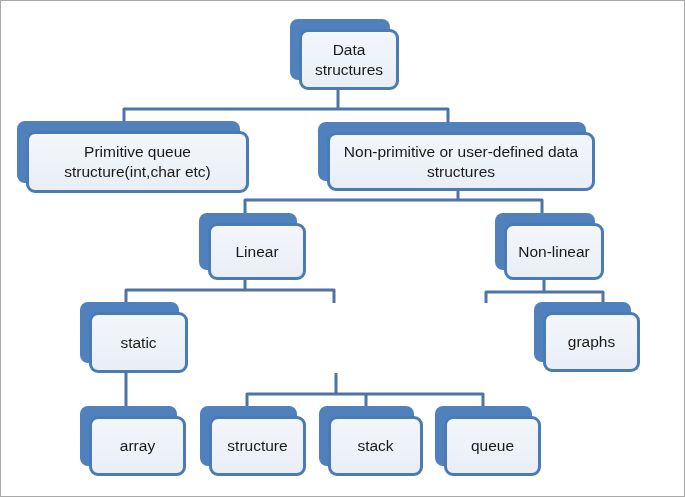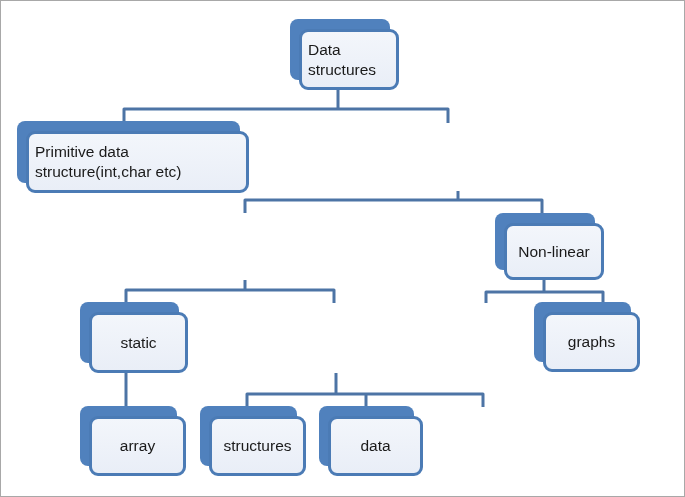--- a/index.html
+++ b/index.html
@@ -36,21 +36,21 @@
   }
   .node .box{
     position:absolute;
     left:0;top:0;right:0;bottom:0;
     background:linear-gradient(180deg,#f3f6fb 0%,#e9eef7 100%);
     border:3px solid #4b7bb5;
     border-radius:9px;
     display:flex;
     align-items:center;
     justify-content:center;
-    text-align:left;
+    text-align:center;
     font-size:15.5px;
     line-height:1.28;
     color:#1a1a1a;
     padding:2px 6px;
     box-sizing:border-box;
   }
 </style>
 </head>
 <body>
 
@@ -74,25 +74,37 @@
   <div class="node" style="left:298px;top:28px;width:100px;height:61px">
     <div class="shadow"></div>
     <div class="box">
       <span>Data structures</span>
     </div>
   </div>
 
   <div class="node" style="left:25px;top:130px;width:223px;height:62px">
     <div class="shadow"></div>
     <div class="box">
-      <span>Primitive data structure(int,char etc)</span>
+      <span>Primitive queue structure(int,char etc)</span>
     </div>
   </div>
 
+  <div class="node" style="left:326px;top:131px;width:268px;height:59px">
+    <div class="shadow"></div>
+    <div class="box">
+      <span>Non-primitive or user-defined data structures</span>
+    </div>
+  </div>
 
+  <div class="node" style="left:207px;top:222px;width:98px;height:57px">
+    <div class="shadow"></div>
+    <div class="box">
+      <span>Linear</span>
+    </div>
+  </div>
 
   <div class="node" style="left:503px;top:222px;width:100px;height:57px">
     <div class="shadow"></div>
     <div class="box">
       <span>Non-linear</span>
     </div>
   </div>
 
   <div class="node" style="left:88px;top:311px;width:99px;height:61px">
     <div class="shadow"></div>
@@ -113,25 +125,31 @@
   <div class="node" style="left:88px;top:415px;width:97px;height:60px">
     <div class="shadow"></div>
     <div class="box">
       <span>array</span>
     </div>
   </div>
 
   <div class="node" style="left:208px;top:415px;width:97px;height:60px">
     <div class="shadow"></div>
     <div class="box">
-      <span>structures</span>
+      <span>structure</span>
     </div>
   </div>
 
   <div class="node" style="left:327px;top:415px;width:95px;height:60px">
     <div class="shadow"></div>
     <div class="box">
-      <span>data</span>
+      <span>stack</span>
     </div>
   </div>
 
+  <div class="node" style="left:443px;top:415px;width:97px;height:60px">
+    <div class="shadow"></div>
+    <div class="box">
+      <span>queue</span>
+    </div>
+  </div>
 
 </div>
 
 </body></html>

